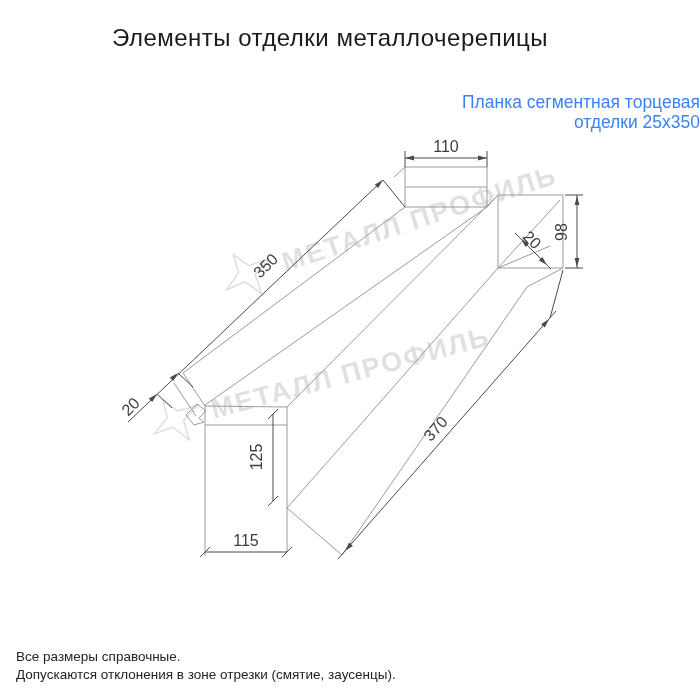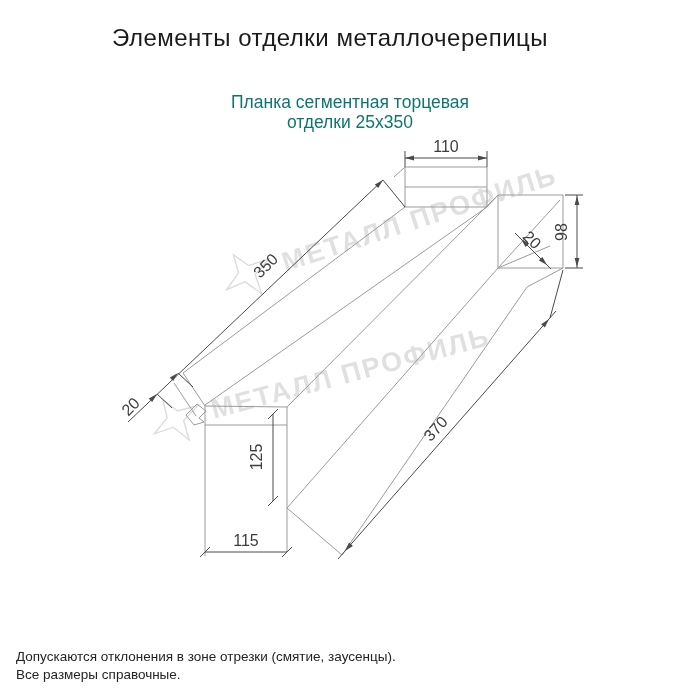--- a/index.html
+++ b/index.html
@@ -1,21 +1,21 @@
 <!DOCTYPE html>
 <html><head>
 <meta charset="utf-8">
 <style>
   html,body{margin:0;padding:0;background:#fff;}
   .page{position:relative;width:700px;height:700px;background:#ffffff;overflow:hidden;
         font-family:"Liberation Sans", sans-serif;}
   .page-title{position:absolute;top:24px;left:0;width:660px;text-align:center;
         font-size:24px;font-weight:400;color:#1b1b1b;letter-spacing:0.5px;}
-  .product-title{position:absolute;top:92px;left:0;width:700px;text-align:center;
-        font-size:17.5px;line-height:20px;color:#0f766e;}
+  .product-title{position:absolute;top:92px;left:0;width:700px;text-align:right;
+        font-size:17.5px;line-height:20px;color:#3b82f6;}
   .wm{position:absolute;display:flex;align-items:center;gap:9px;
       color:rgba(70,70,70,0.17);font-weight:bold;font-size:27px;letter-spacing:2px;
       white-space:nowrap;transform-origin:left center;}
   .wm .logo{flex:0 0 auto;}
   .wm1{left:221px;top:258px;transform:rotate(-18deg);}
   .wm2{left:149px;top:402px;transform:rotate(-15deg);}
   .drawing-svg{position:absolute;left:0;top:0;}
   .shape{stroke:#9b9b9b;stroke-width:1;fill:none;}
   .dim{stroke:#4a4a4a;stroke-width:1;fill:none;}
   .arrow{fill:#4a4a4a;stroke:none;}
@@ -123,17 +123,17 @@
     </g>
 
     <g>
       <path class="dim" d="M205,552 H287"></path>
       <path class="dim" d="M200,557 L210,547 M282,557 L292,547"></path>
       <text class="dimtext big" x="246" y="546" text-anchor="middle">115</text>
     </g>
   </svg>
 
   <div class="notes">
+    <div>Все размеры справочные.</div>
     <div>Допускаются отклонения в зоне отрезки (смятие, заусенцы).</div>
-    <div>Все размеры справочные.</div>
   </div>
 
 </div>
 
 </body></html>

